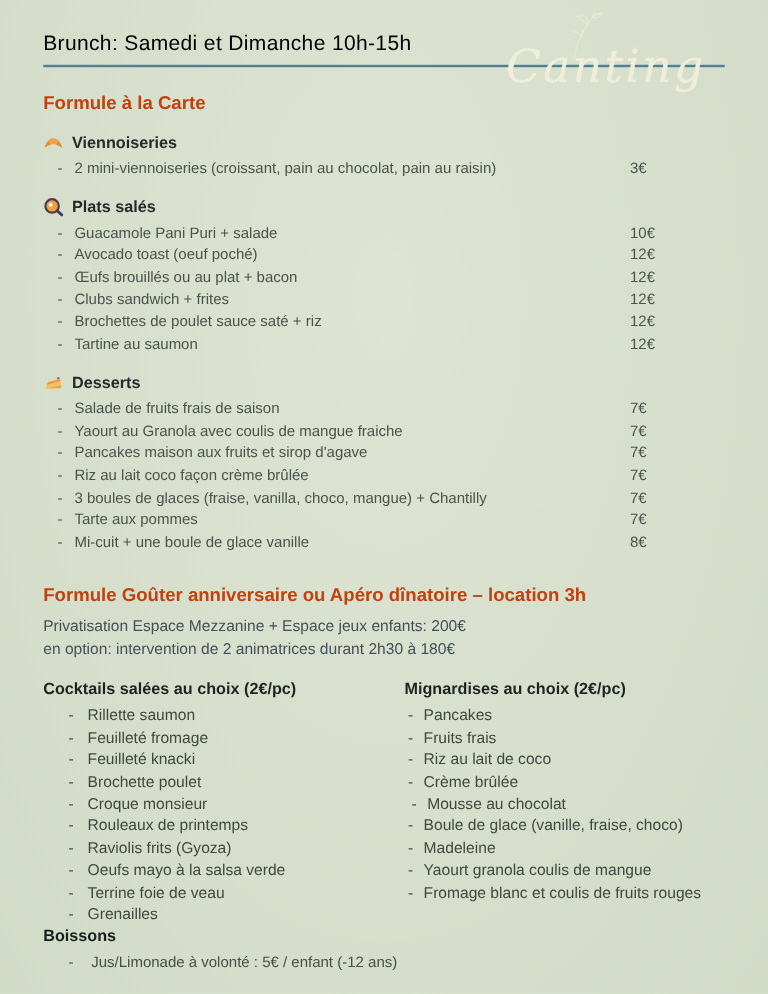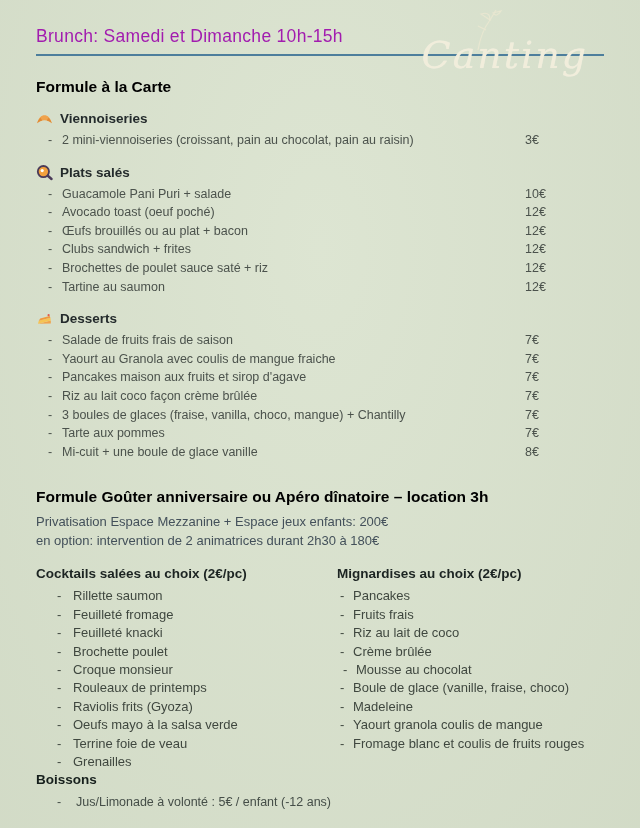--- a/index.html
+++ b/index.html
@@ -8,33 +8,33 @@
     background:#d9e2cd;
     background-image:radial-gradient(ellipse at 50% 30%, rgba(255,255,255,.10), rgba(0,0,0,.03));
     font-family:"Liberation Sans", sans-serif;
     position:relative;overflow:hidden;
     -webkit-font-smoothing:antialiased;
   }
   .page{padding:26px 36px 0 36px;position:relative;}
 
   
   .hdr{position:relative;}
-  .title{font-size:17.5px;line-height:20px;color:#a21caf;letter-spacing:.3px;}
+  .title{font-size:17.5px;line-height:20px;color:#000000;letter-spacing:.3px;}
   .rule{height:2px;background:#4d7e9c;margin-top:8px;}
   .brand{
     position:absolute;top:4px;right:16px;z-index:2;
     font-family:"DejaVu Serif", serif;font-style:italic;
     font-size:38px;line-height:50px;color:#f1eddb;letter-spacing:2px;
     text-shadow:0 0 1px rgba(255,255,255,.35);
     pointer-events:none;
   }
   .sprig{position:absolute;top:-26px;right:98px;z-index:2;opacity:.8;}
 
   
-  .sec-title{color:#000000;font-weight:700;font-size:15.5px;line-height:19px;margin-top:21px;}
+  .sec-title{color:#c2410c;font-weight:700;font-size:15.5px;line-height:19px;margin-top:21px;}
   .group{margin-top:14px;}
   .ghead{display:flex;align-items:center;gap:7px;font-weight:700;font-size:13.5px;line-height:18px;color:#242b2c;}
   .ghead .icon{width:17px;height:17px;flex:0 0 17px;}
   .plist{margin-top:3px;}
   .prow{display:grid;grid-template-columns:14px 463px auto;padding-left:12px;
         font-size:12.5px;line-height:18.6px;color:#4b524c;}
   .dash::before{content:"-";}
   .price{color:#4b524c;}
 
   

